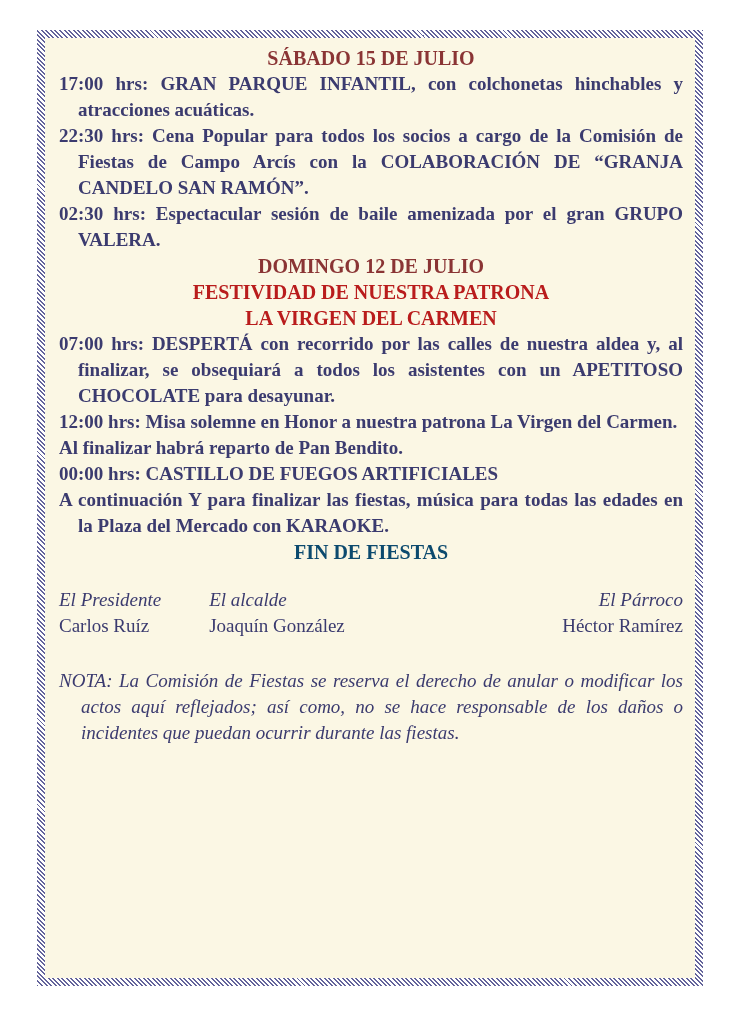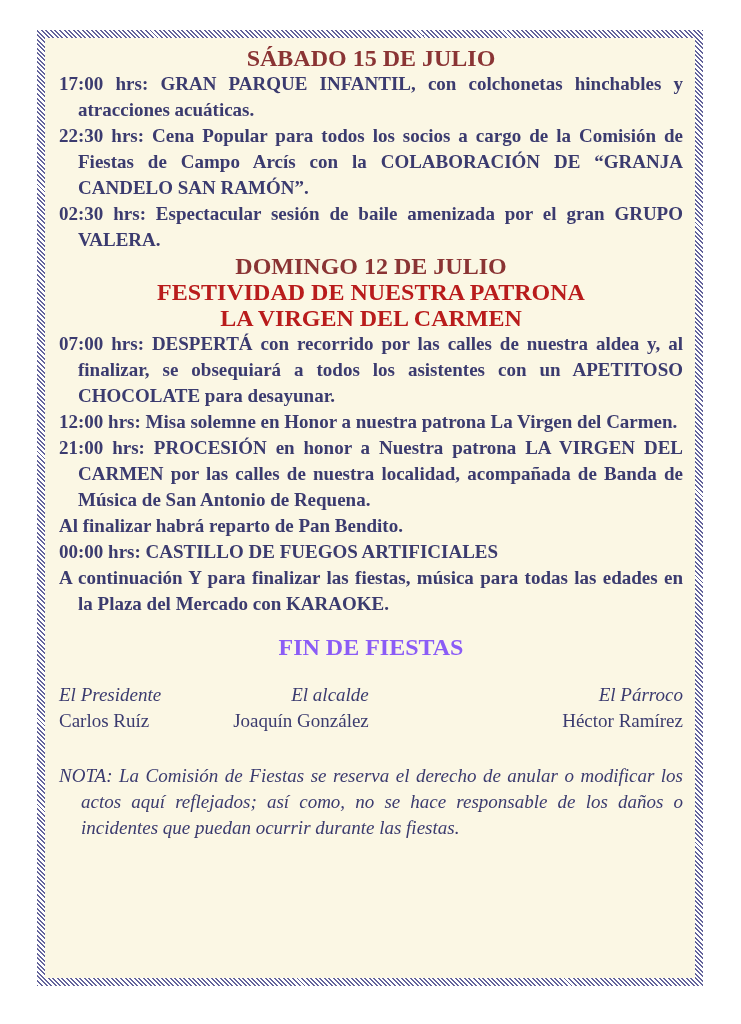--- a/index.html
+++ b/index.html
@@ -18,33 +18,33 @@
   .paper {
     width: 100%; height: 100%;
     box-sizing: border-box;
     background: #fbf7e4;
     padding: 7px 12px 0 14px;
     overflow: hidden;
     color: #3b3b6f;
     font-size: 19px;
     line-height: 26px;
   }
-  h1, h2 { margin: 0; font-size: 24px; line-height: 26px; font-weight: bold; text-align: center; }
+  h1, h2 { margin: 0; font-size: 20px; line-height: 26px; font-weight: bold; text-align: center; }
   .day-heading { color: #8a3434; }
   .sub-heading { color: #b91c1c; }
-  .fin-heading { color: #8b5cf6; margin-top: 17px; }
+  .fin-heading { color: #0c4a6e; }
   .event {
     margin: 0;
     text-align: justify;
     padding-left: 19px;
     text-indent: -19px;
     font-weight: bold;
   }
   .sig-row { display: flex; margin-top: 22px; }
-  .sig-col.mid { margin-left: 72px; text-align: right; }
+  .sig-col.mid { margin-left: 48px; text-align: left; }
   .sig-col.right { margin-left: auto; text-align: right; }
   .sig-role { font-style: italic; }
   .sig-name { font-style: normal; }
   .nota {
     margin: 29px 0 0;
     font-style: italic;
     text-align: justify;
     padding-left: 22px;
     text-indent: -22px;
   }
@@ -61,21 +61,20 @@
       <h1 class="day-heading">SÁBADO 15 DE JULIO</h1>
       <p class="event">17:00 hrs: GRAN PARQUE INFANTIL, con colchonetas hinchables y atracciones acuáticas.</p>
       <p class="event">22:30 hrs: Cena Popular para todos los socios a cargo de la Comisión de Fiestas de Campo Arcís con la COLABORACIÓN DE “GRANJA CANDELO SAN RAMÓN”.</p>
       <p class="event">02:30 hrs: Espectacular sesión de baile amenizada por el gran GRUPO VALERA.</p>
 
       <h1 class="day-heading">DOMINGO 12 DE JULIO</h1>
       <h2 class="sub-heading">FESTIVIDAD DE NUESTRA PATRONA</h2>
       <h2 class="sub-heading">LA VIRGEN DEL CARMEN</h2>
       <p class="event">07:00 hrs: DESPERTÁ con recorrido por las calles de nuestra aldea y, al finalizar, se obsequiará a todos los asistentes con un APETITOSO CHOCOLATE para desayunar.</p>
       <p class="event">12:00 hrs: Misa solemne en Honor a nuestra patrona La Virgen del Car­men.</p>
-      <p class="event">21:00 hrs: PROCESIÓN en honor a Nuestra patrona LA VIRGEN DEL CARMEN por las calles de nuestra localidad, acompañada de Banda de Música de San Antonio de Requena.</p>
       <p class="event">Al finalizar habrá reparto de Pan Bendito.</p>
       <p class="event">00:00 hrs: CASTILLO DE FUEGOS ARTIFICIALES</p>
       <p class="event">A continuación Y para finalizar las fiestas, música para todas las edades en la Plaza del Mercado con KARAOKE.</p>
 
       <h2 class="fin-heading">FIN DE FIESTAS</h2>
 
       <div class="sig-row">
         <div class="sig-col left">
           <div class="sig-role">El Presidente</div>
           <div class="sig-name">Carlos Ruíz</div>

